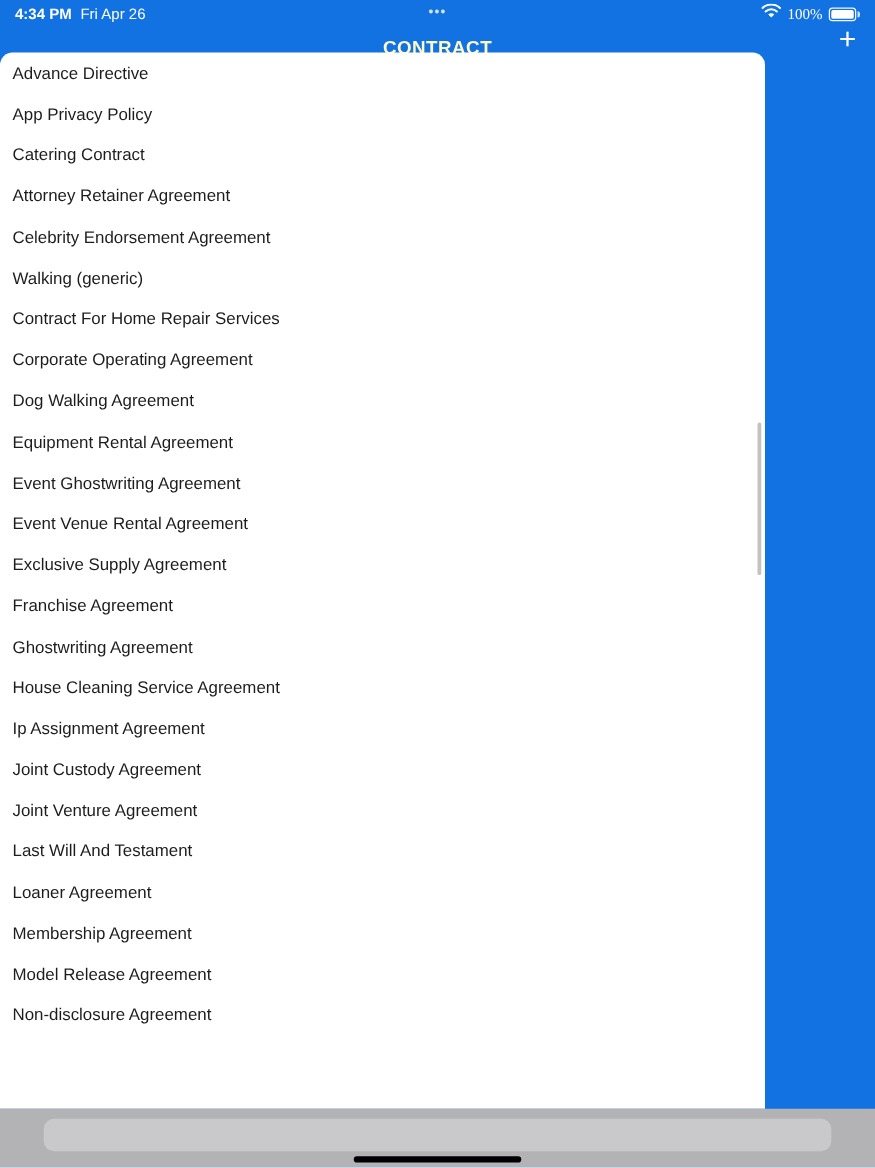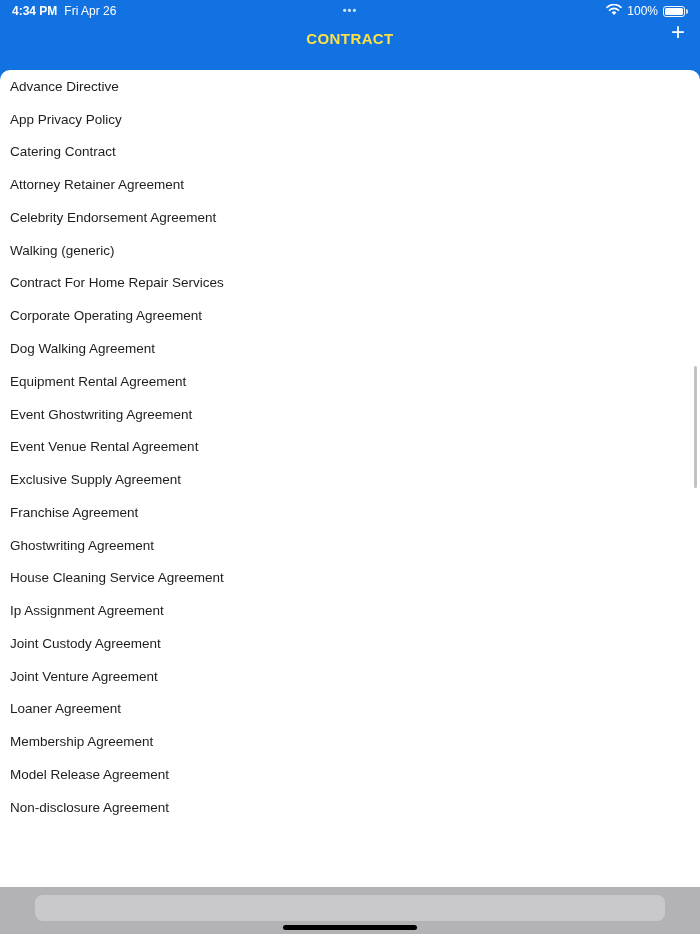--- a/index.html
+++ b/index.html
@@ -18,45 +18,45 @@
     padding:0 12px; color:#fff; font-size:12px;
   }
   .sb-left { display:flex; align-items:center; gap:7px; }
   .sb-time { font-weight:700; }
   .sb-date { font-weight:400; }
   .sb-center {
     position:absolute; left:50%; transform:translateX(-50%);
     top:4px; font-size:11px; letter-spacing:1px; color:rgba(255,255,255,0.8);
     font-weight:700;
   }
-  .sb-right { display:flex; align-items:center; gap:5px; }
+  .sb-right { display:flex; align-items:center; gap:5px;font-family:Liberation Serif, serif; }
   .battery { position:relative; width:22px; height:11px;
     border:1px solid rgba(255,255,255,0.95); border-radius:3px; margin-right:3px; }
   .battery .fill { position:absolute; top:1px; left:1px; right:1px; bottom:1px;
     background:#fff; border-radius:1.5px; }
   .battery:after { content:''; position:absolute; right:-4px; top:2.5px;
     width:2.5px; height:5px; background:rgba(255,255,255,0.8);
     border-radius:0 2px 2px 0; }
 
   
   .nav-title {
     position:absolute; top:30px; left:0; width:100%;
-    text-align:center; color:#fde047; font-size:15px; font-weight:700;
+    text-align:center; color:#fef9c3; font-size:15px; font-weight:700;
     letter-spacing:0.4px;
   }
   .add-button {
     position:absolute; top:20px; right:10px; color:#fff;
     font-size:24px; font-weight:300; line-height:24px; width:24px;
     text-align:center; cursor:pointer;
   }
 
   
   .sheet {
-    position:absolute; top:42px; left:0; width:700px; height:845px;
-    background:#ffffff; border-radius:10px 10px 0 0; overflow:hidden;margin-top:28px;
+    position:absolute; top:42px; left:0; width:612px; height:845px;
+    background:#ffffff; border-radius:10px 10px 0 0; overflow:hidden;
   }
   .list { width:100%; }
   .list-item {
     height:32.77px; display:flex; align-items:center;
     padding-left:10px; font-size:13.5px; color:#1d1d1f; cursor:pointer;
   }
   .scrollbar {
     position:absolute; top:296px; right:3px; width:3px; height:122px;
     background:#c2c2c4; border-radius:2px;
   }
@@ -118,20 +118,21 @@
         <div class="list-item">Equipment Rental Agreement</div>
         <div class="list-item">Event Ghostwriting Agreement</div>
         <div class="list-item">Event Venue Rental Agreement</div>
         <div class="list-item">Exclusive Supply Agreement</div>
         <div class="list-item">Franchise Agreement</div>
         <div class="list-item">Ghostwriting Agreement</div>
         <div class="list-item">House Cleaning Service Agreement</div>
         <div class="list-item">Ip Assignment Agreement</div>
         <div class="list-item">Joint Custody Agreement</div>
         <div class="list-item">Joint Venture Agreement</div>
+        <div class="list-item">Last Will And Testament</div>
         <div class="list-item">Loaner Agreement</div>
         <div class="list-item">Membership Agreement</div>
         <div class="list-item">Model Release Agreement</div>
         <div class="list-item">Non-disclosure Agreement</div>
       </div>
     <div class="scrollbar"></div>
   </div>
 
   <div class="bottom-bar">
     <div class="bottom-field"></div>

